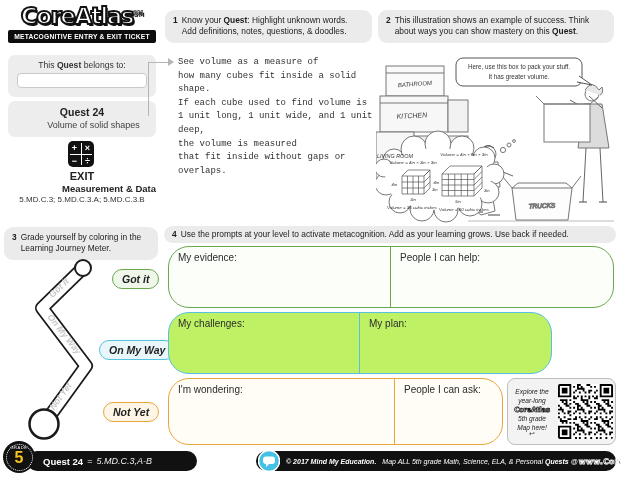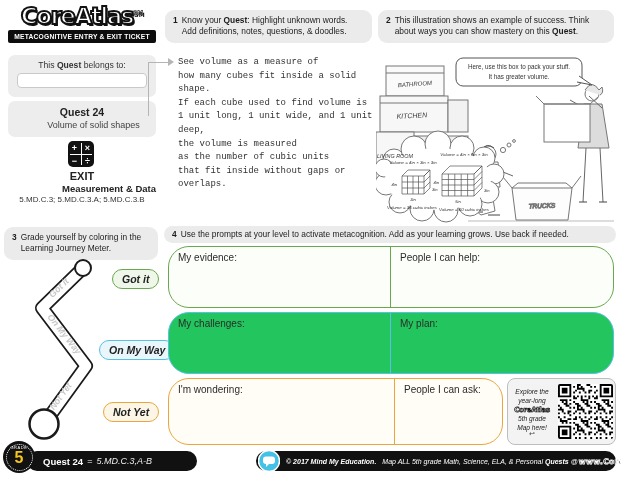--- a/index.html
+++ b/index.html
@@ -62,21 +62,21 @@
   .illus{position:absolute;left:376px;top:52px;}
   .illus text{font-family:"Liberation Sans",sans-serif;fill:#333;}
   .hand{font-style:italic;fill:#555;}
 
   
   .pbox{position:absolute;border-radius:21px;box-sizing:border-box;}
   .pbox .pcell{position:absolute;top:0;bottom:0;box-sizing:border-box;}
   .plabel{font-size:10px;color:#2b2b2b;padding:5px 0 0 9px;}
   .pbox-green{left:168px;top:246px;width:446px;height:62px;border:1.5px solid #6aa84f;background:#fcfefa;}
   .pbox-green .pcell.l{border-right:1px solid #6aa84f;}
-  .pbox-blue{left:168px;top:312px;width:446px;height:62px;border:1.5px solid #56c1e0;background:#22c55e;}
+  .pbox-blue{left:168px;top:312px;width:384px;height:62px;border:1.5px solid #56c1e0;background:#bef264;}
   .pbox-blue .pcell.l{border-right:1px solid #56c1e0;}
   .pbox-orange{left:168px;top:378px;width:335px;height:67px;border:1.5px solid #eaa63c;background:#fffdf6;}
   .pbox-orange .pcell.l{border-right:1px solid #eaa63c;}
   .cell-half-l{left:0;width:50%;} .cell-half-r{right:0;width:50%;}
   .cell-or-l{left:0;width:226px;} .cell-or-r{left:226px;right:0;}
 
   
   .qr-panel{position:absolute;left:507px;top:378px;width:109px;height:67px;background:#f3f3f3;
        border:1px solid #bdbdbd;border-radius:8px;display:flex;align-items:center;box-sizing:border-box;}
   .qr-text{width:48px;text-align:center;font-size:6.6px;font-style:italic;line-height:1.35;color:#222;}
@@ -161,21 +161,20 @@
 
   <div class="connector"></div>
   <div class="connector-arrow"></div>
 
   <div class="quest-text">
     <div>See volume as a measure of</div>
     <div>how many cubes fit inside a solid shape.</div>
     <div>If each cube used to find volume is</div>
     <div>1 unit long, 1 unit wide, and 1 unit deep,</div>
     <div>the volume is measured</div>
-    <div>as the number of cubic units</div>
     <div>that fit inside without gaps or overlaps.</div>
   </div>
 
   <div class="bubble" style="left:378px;top:10px;width:236px;box-sizing:border-box;">
     <span class="num">2</span>
     <span><span>This illustration shows an example of success. Think about ways you can show mastery on this </span><b>Quest</b><span>.</span></span>
   </div>
 
   <svg class="illus" width="240" height="172" viewBox="0 0 240 172">
     <g fill="none" stroke="#777" stroke-width="1">

